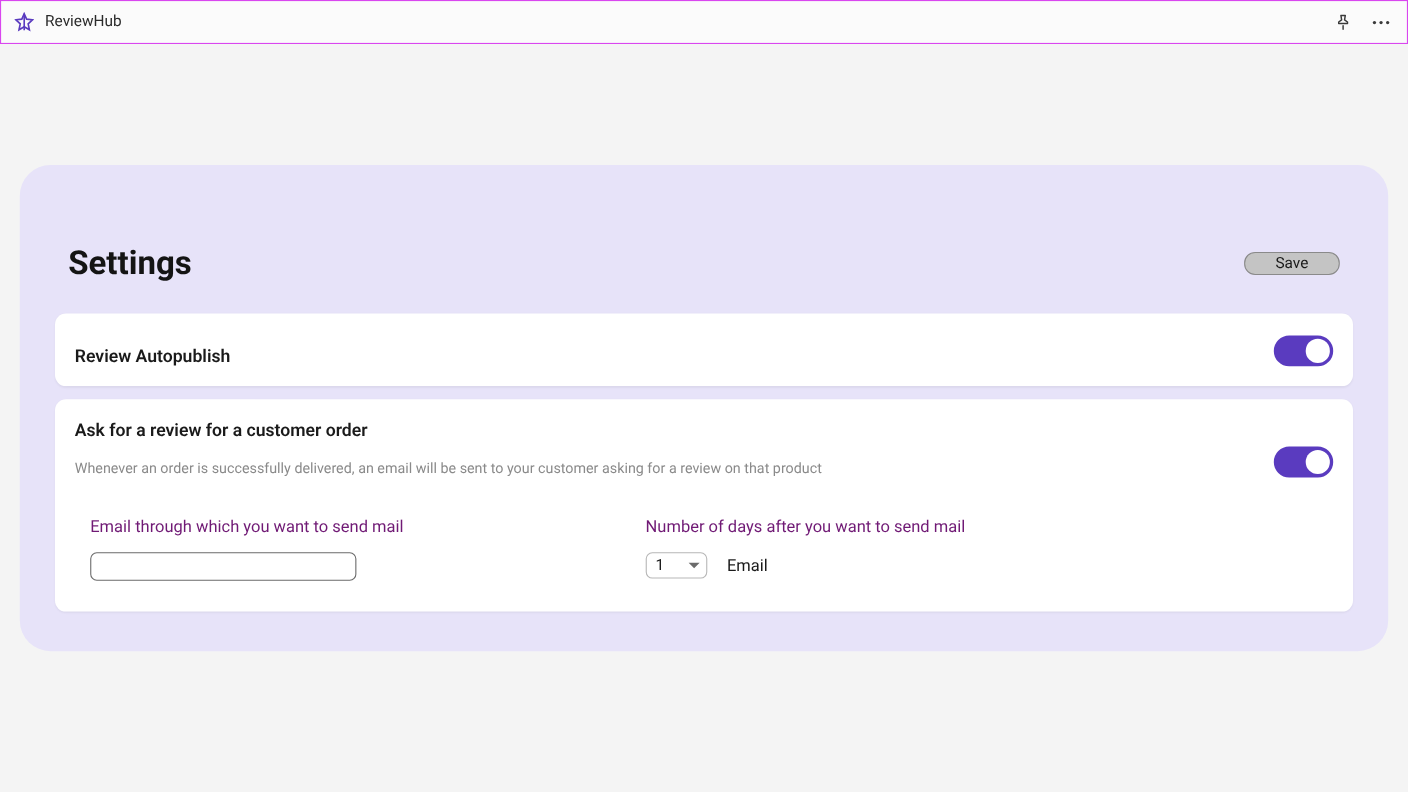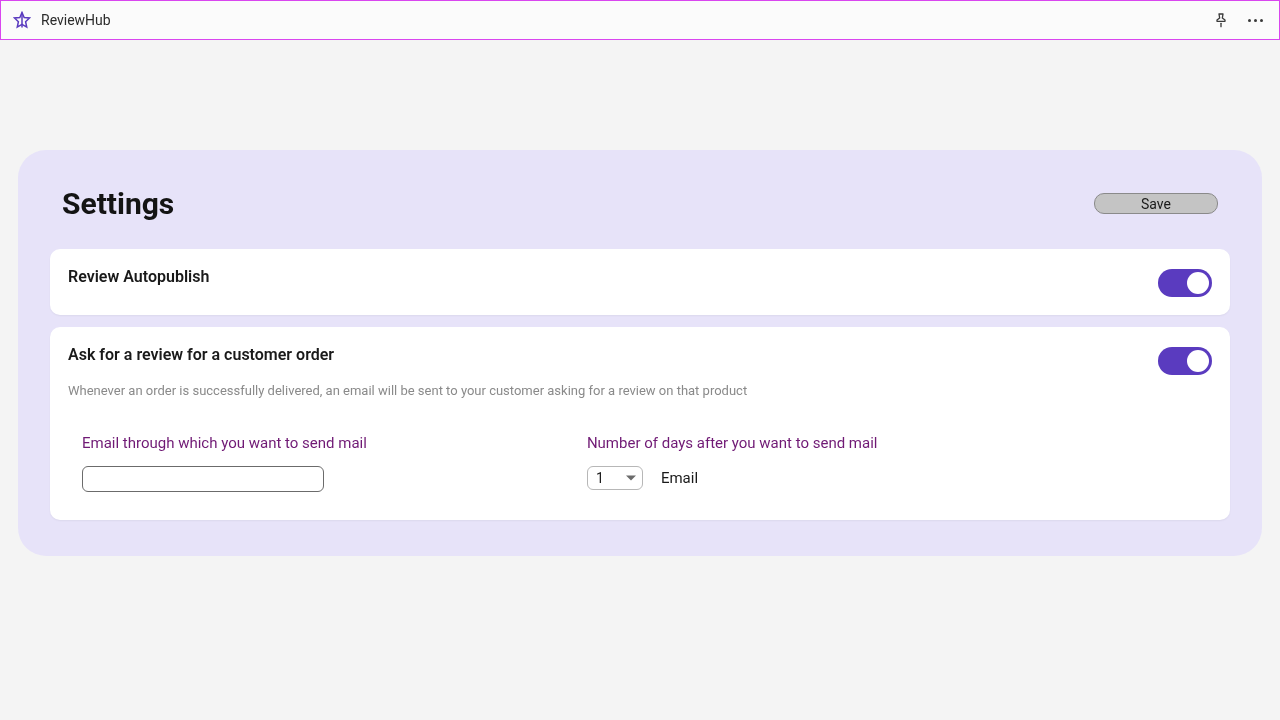--- a/index.html
+++ b/index.html
@@ -55,51 +55,52 @@
   }
   .panel {
     background: #e7e3f9;
     border-radius: 28px;
     padding: 36px 32px 36px 32px;
   }
   .panel-header {
     display: flex;
     align-items: center;
     padding: 0 12px 16px 12px;
+    margin-top: 36px;
   }
   .panel-header h1 {
     font-size: 30px;
     font-weight: 700;
     color: #141414;
   }
   .panel-header .hspacer { flex: 1; }
   .save-btn {
     border: 1px solid #8a8a8a;
     background: #c4c4c4;
     border-radius: 10px;
-    width: 124px;
+    width: 87px;
     height: 21px;
     font-size: 14px;
     display: flex;
     align-items: center;
     justify-content: center;
     cursor: pointer;
     color: #1a1a1a;
   }
 
   .card {
     background: #fff;
     border-radius: 10px;
     padding: 18px 18px;
     margin-top: 12px;
     box-shadow: 0 1px 2px rgba(0,0,0,0.05);
   }
   .card-row {
     display: flex;
-    align-items: flex-start;
+    align-items: flex-end;
   }
   .card-row .txt { flex: 1; }
   .card-title {
     font-size: 16px;
     font-weight: 600;
     color: #1a1a1a;
   }
   .card-desc {
     font-size: 13px;
     color: #8a8a8a;

